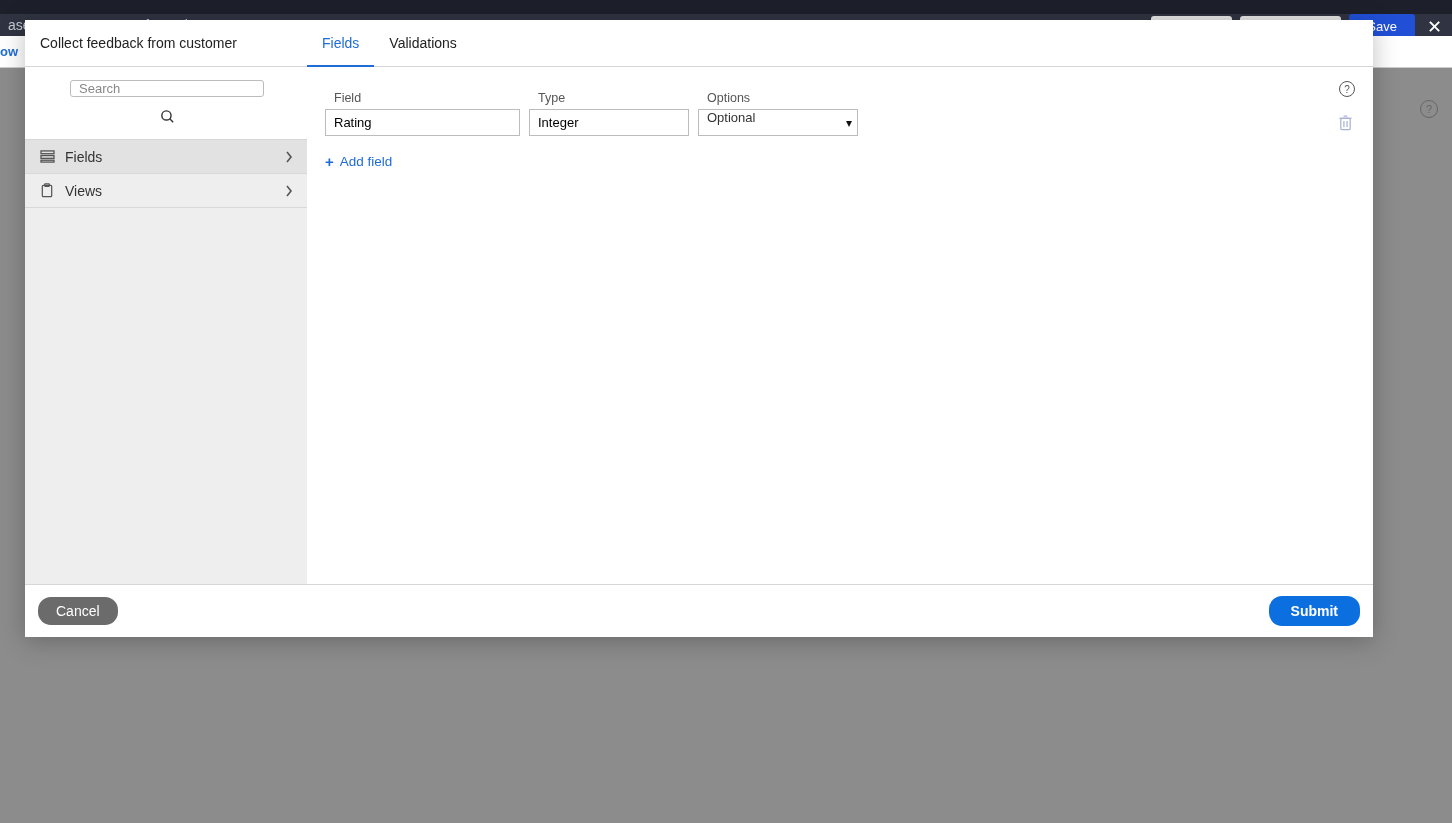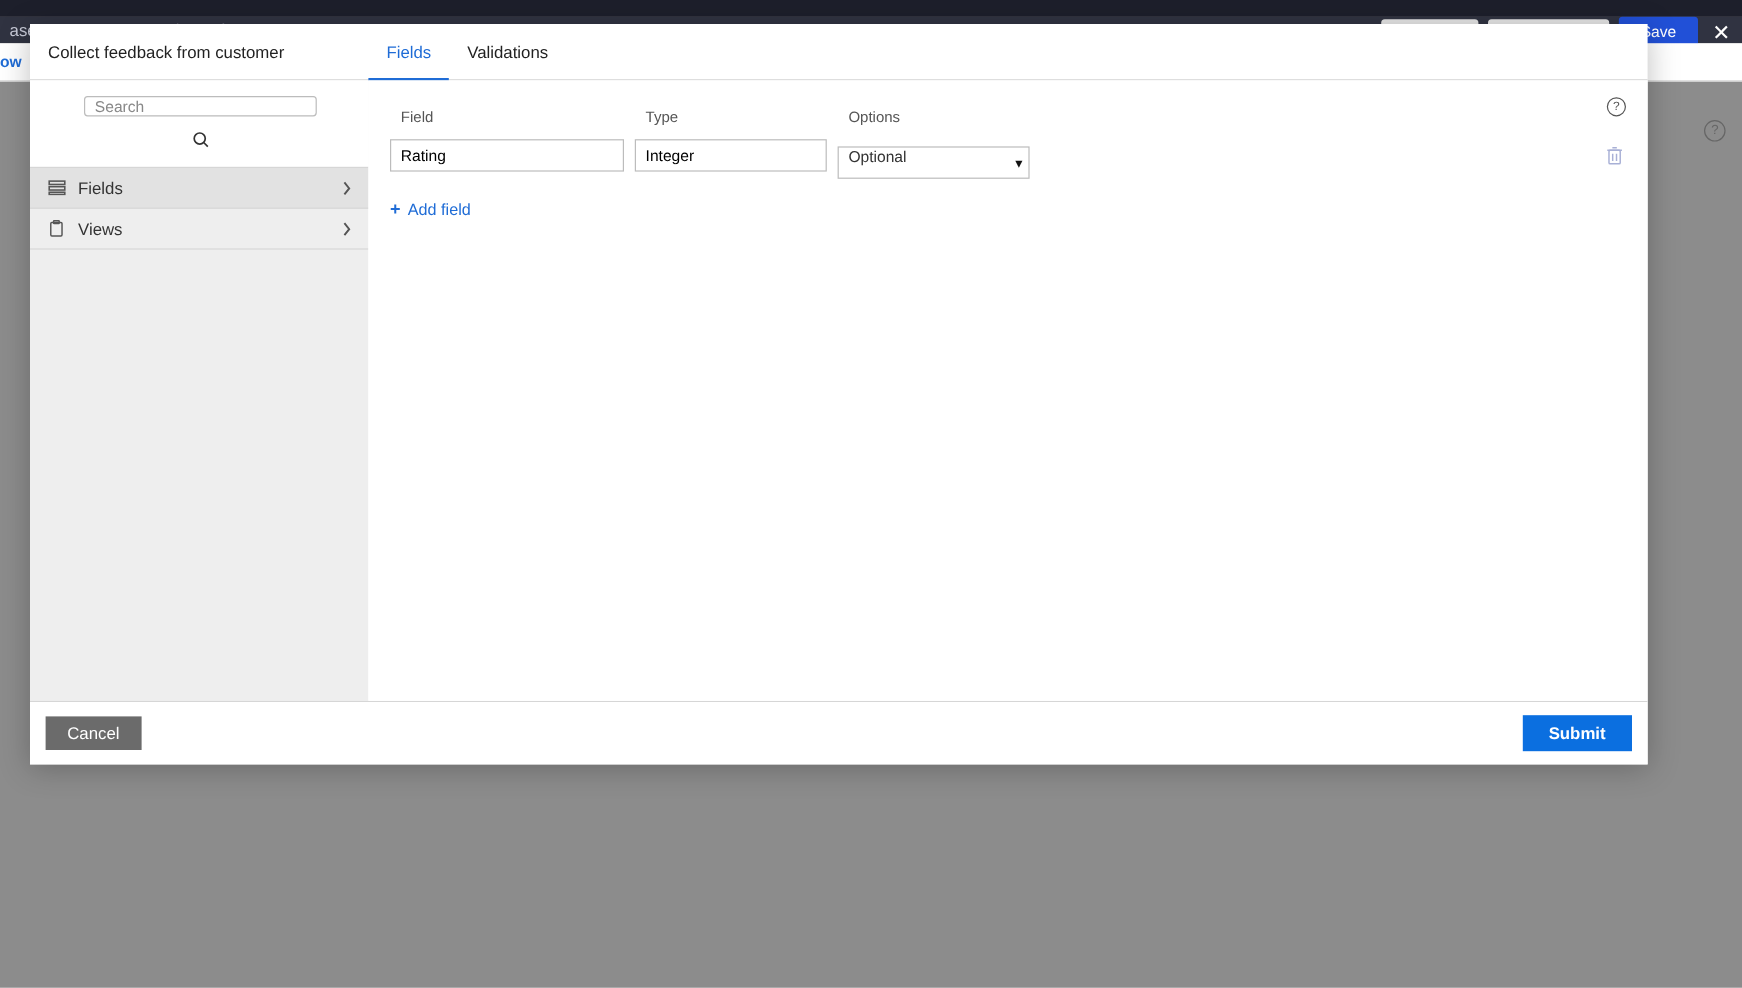--- a/index.html
+++ b/index.html
@@ -146,21 +146,20 @@
     border:1px solid #bcbcbc;
     border-radius:0;
     padding:0 8px;
     font-size:13px;
     width:100%;
     background:#fff;
   }
   .select-wrap {
     position:relative;
     width:100%;
-    margin-top:13px;
   }
   .select-input {
     height:27px;
     width:100%;
     border:1px solid #bcbcbc;
     padding:0 24px 0 8px;
     font-size:13px;
     background:#fff;
     appearance:none;
     cursor:pointer;
@@ -194,21 +193,21 @@
     height:53px;
     border-top:1px solid #d6d6d6;
     display:flex;
     align-items:center;
     justify-content:space-between;
     padding: 0 13px;
     background:#fff;
   }
   .btn {
     border:none;
-    border-radius:0;
+    border-radius:13px;
     padding: 6px 18px;
     font-size:14px;
     cursor:pointer;
   }
   .btn-cancel { background:#6b6b6b; color:#fff; }
   .btn-submit { background:#0b6fe0; color:#fff; font-weight:600; padding:7px 22px; }
 
   svg { display:block; }
 </style>
 </head>

